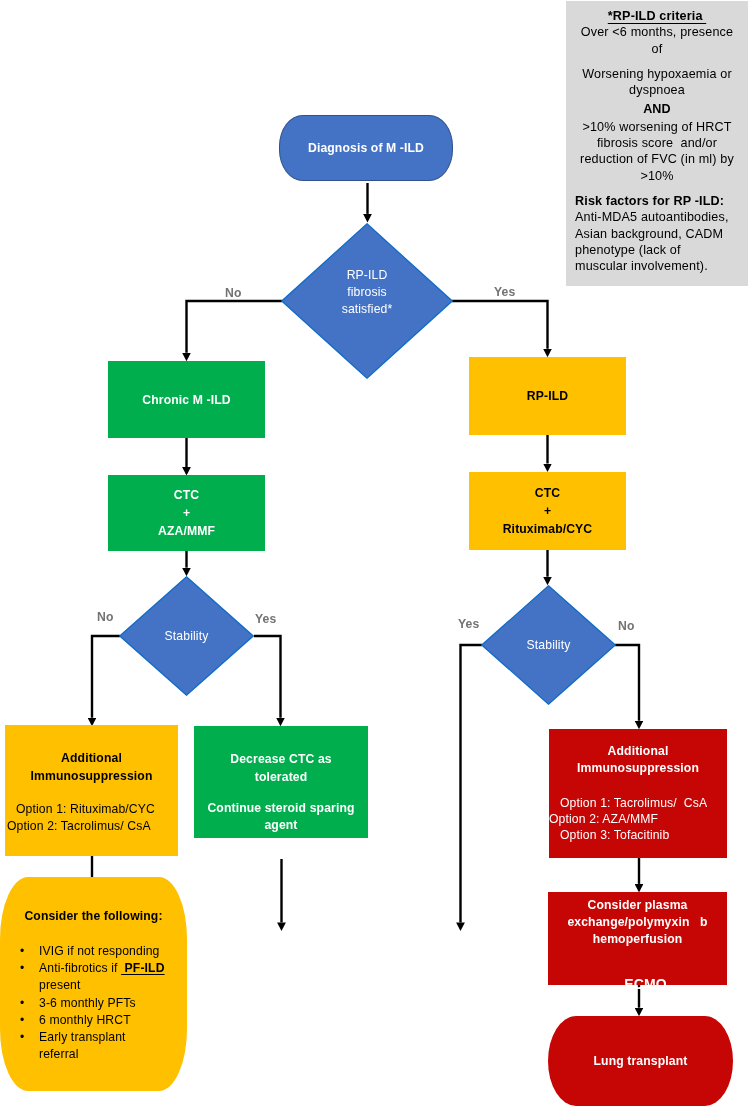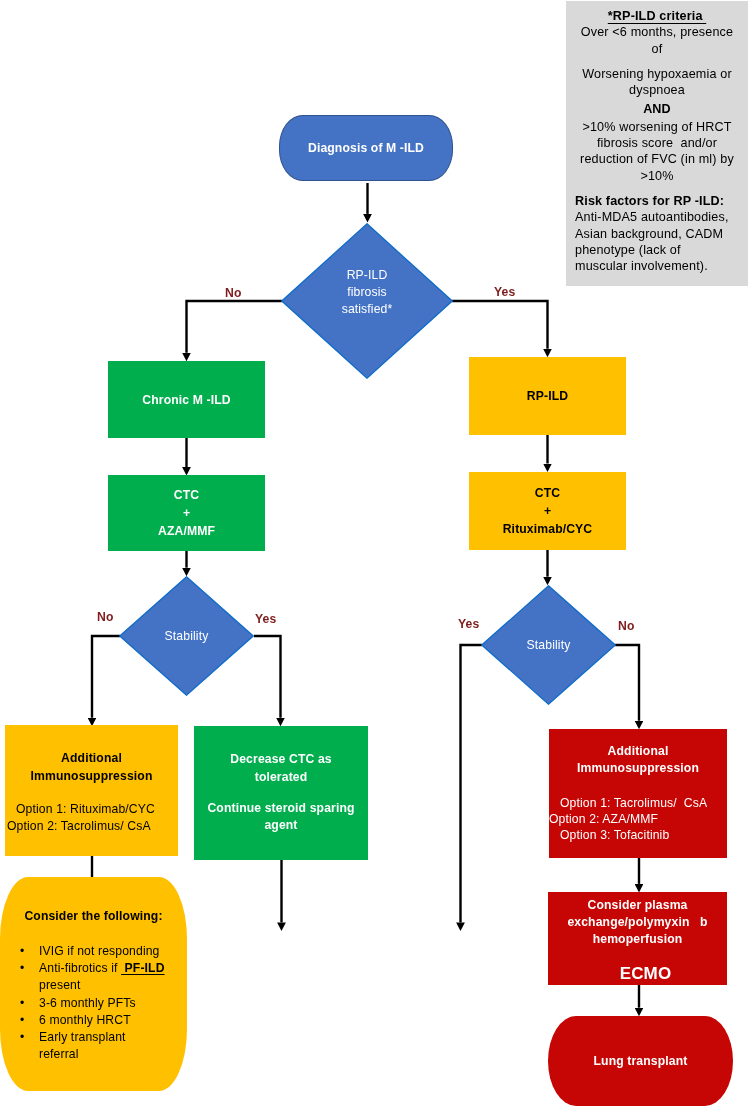--- a/index.html
+++ b/index.html
@@ -8,21 +8,21 @@
        font-family:"Liberation Sans",sans-serif;-webkit-font-smoothing:antialiased;}
   #stage{position:absolute;left:0;top:0;width:751px;height:1108px;
          -webkit-font-smoothing:antialiased;}
   svg.edges{position:absolute;left:0;top:0;width:751px;height:1108px;pointer-events:none;}
   .node{position:absolute;box-sizing:border-box;display:flex;flex-direction:column;
         align-items:center;justify-content:center;text-align:center;}
   .node p{margin:0;white-space:pre-wrap;}
   .bold{font-weight:bold;}
   .wtext{color:#fff;}
   .btext{color:#000;}
-  .elabel{position:absolute;font-weight:bold;font-size:12.2px;letter-spacing:0.12px;color:#7f1d1d;white-space:nowrap;}
+  .elabel{position:absolute;font-weight:bold;font-size:12.2px;letter-spacing:0.12px;color:#737373;white-space:nowrap;}
 
   
   #criteria div{white-space:pre-wrap;}
   #criteria .gap,#criteria .gap1,#criteria .gap2,#criteria .gap3{white-space:normal;line-height:0;font-size:0;}
   #criteria{position:absolute;left:566px;top:1px;width:182px;height:285px;background:#D9D9D9;
             font-size:12.6px;letter-spacing:0.15px;line-height:16.3px;color:#000;text-align:center;
             box-sizing:border-box;padding:7px 3px 0 3px;}
   #criteria .ttl{text-decoration:underline;text-underline-offset:2.6px;text-decoration-thickness:1.3px;}
   #criteria .risk{text-align:left;padding-left:6px;}
   #criteria .gap{height:9px;}
@@ -116,21 +116,21 @@
     <p class="wtext" style="font-size:12.2px;letter-spacing:0.12px;position:relative;">Stability</p>
   </div>
 
   <div class="node" style="left:5px;top:725px;width:173px;height:131px;background:#FFC000;justify-content:flex-start;">
     <p class="btext bold" style="font-size:12.2px;letter-spacing:0.12px;width:100%;margin-top:24px;line-height:18.2px;">Additional</p>
     <p class="btext bold" style="font-size:12.2px;letter-spacing:0.12px;width:100%;line-height:18.2px;">Immunosuppression</p>
     <p class="btext" style="font-size:12.2px;letter-spacing:0.12px;text-align:left;width:100%;padding-left:11px;box-sizing:border-box;margin-top:16px;line-height:16.3px;">Option 1: Rituximab/CYC</p>
     <p class="btext" style="font-size:12.2px;letter-spacing:0.12px;text-align:left;width:100%;padding-left:2px;box-sizing:border-box;line-height:16.3px;">Option 2: Tacrolimus/ CsA</p>
   </div>
 
-  <div class="node" style="left:194px;top:726px;width:174px;height:134px;background:#00AE4D;justify-content:flex-start;">
+  <div class="node" style="left:194px;top:726px;width:174px;height:112px;background:#00AE4D;justify-content:flex-start;">
     <p class="wtext bold" style="font-size:12.2px;letter-spacing:0.12px;width:100%;margin-top:25px;line-height:17.6px;">Decrease CTC as</p>
     <p class="wtext bold" style="font-size:12.2px;letter-spacing:0.12px;width:100%;line-height:17.6px;">tolerated</p>
     <p class="wtext bold" style="font-size:12.2px;letter-spacing:0.12px;width:100%;margin-top:14px;line-height:16.7px;">Continue steroid sparing</p>
     <p class="wtext bold" style="font-size:12.2px;letter-spacing:0.12px;width:100%;line-height:16.7px;">agent</p>
   </div>
 
   <div class="node" style="left:549px;top:729px;width:178px;height:129px;background:#C60505;justify-content:flex-start;">
     <p class="wtext bold" style="font-size:12.2px;letter-spacing:0.12px;width:100%;margin-top:14px;line-height:17.3px;">Additional</p>
     <p class="wtext bold" style="font-size:12.2px;letter-spacing:0.12px;width:100%;line-height:17.3px;">Immunosuppression</p>
     <p class="wtext" style="font-size:12.2px;letter-spacing:0.12px;text-align:left;width:100%;padding-left:11px;box-sizing:border-box;margin-top:17px;line-height:16px;">Option 1: Tacrolimus/  CsA</p>
@@ -147,21 +147,21 @@
       <div style="position:relative;padding-left:39px;"><span style="position:absolute;left:20px;">•</span><span>6 monthly HRCT</span></div>
       <div style="position:relative;padding-left:39px;"><span style="position:absolute;left:20px;">•</span><span>Early transplant</span><br><span>referral</span></div>
     </div>
   </div>
 
 
   <div class="node" style="left:548px;top:892px;width:179px;height:93px;background:#C60505;justify-content:flex-start;">
     <p class="wtext bold" style="font-size:12.2px;letter-spacing:0.12px;width:100%;margin-top:5px;line-height:16.5px;">Consider plasma</p>
     <p class="wtext bold" style="font-size:12.2px;letter-spacing:0.12px;width:100%;line-height:17.3px;">exchange/polymyxin   b</p>
     <p class="wtext bold" style="font-size:12.2px;letter-spacing:0.12px;width:100%;line-height:17.3px;">hemoperfusion</p>
-    <p class="wtext bold" style="font-size:17px;letter-spacing:0.12px;width:100%;margin-top:17px;line-height:17.3px;padding-left:16px;">ECMO</p>
+    <p class="wtext bold" style="font-size:14px;letter-spacing:0.12px;width:100%;margin-top:28px;line-height:17.3px;padding-left:16px;">ECMO</p>
   </div>
 
   <div class="node" style="left:548px;top:1016px;width:185px;height:90px;background:#C60505;border-radius:28px/45px;">
     <p class="wtext bold" style="font-size:12.2px;letter-spacing:0.12px;">Lung transplant</p>
   </div>
 
   <div id="criteria">
     <div class="ttl bold">*RP-ILD criteria </div>
     <div>Over &lt;6 months, presence</div>
     <div>of</div>

